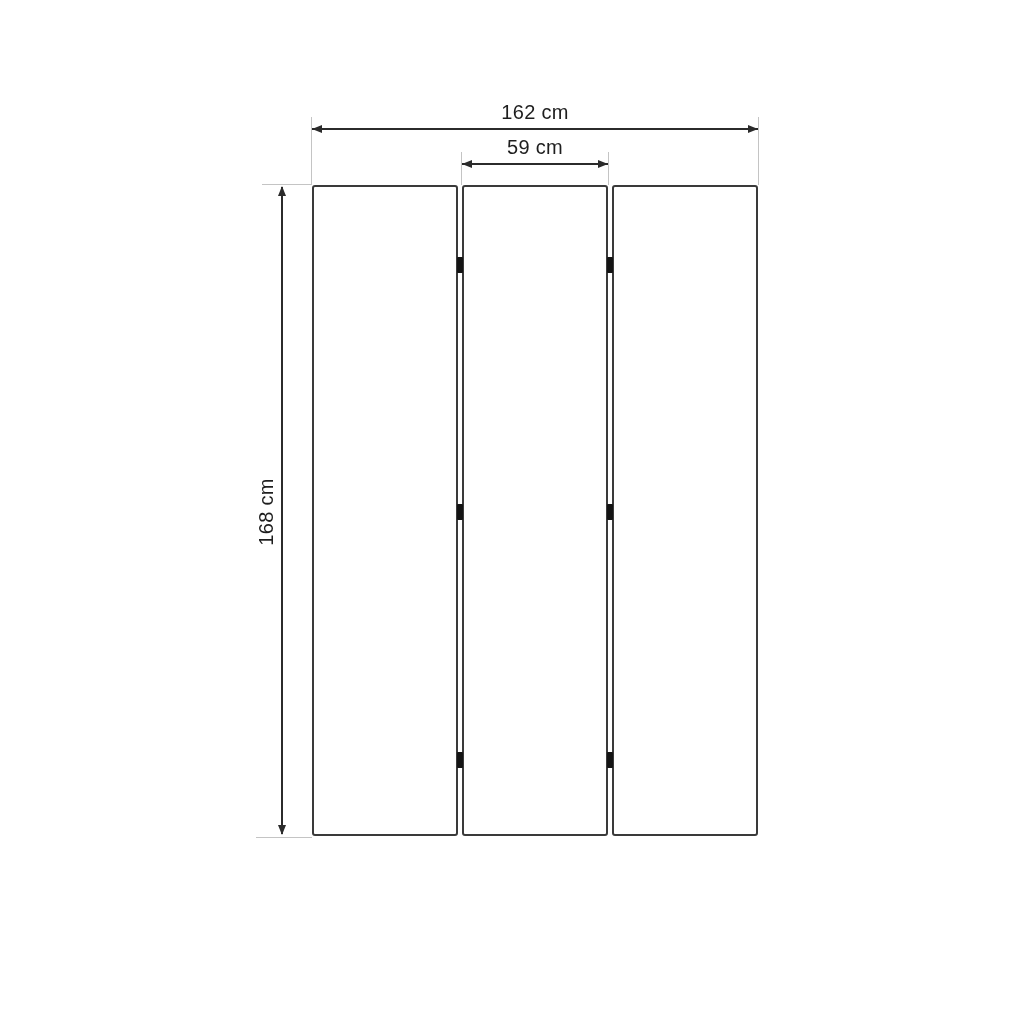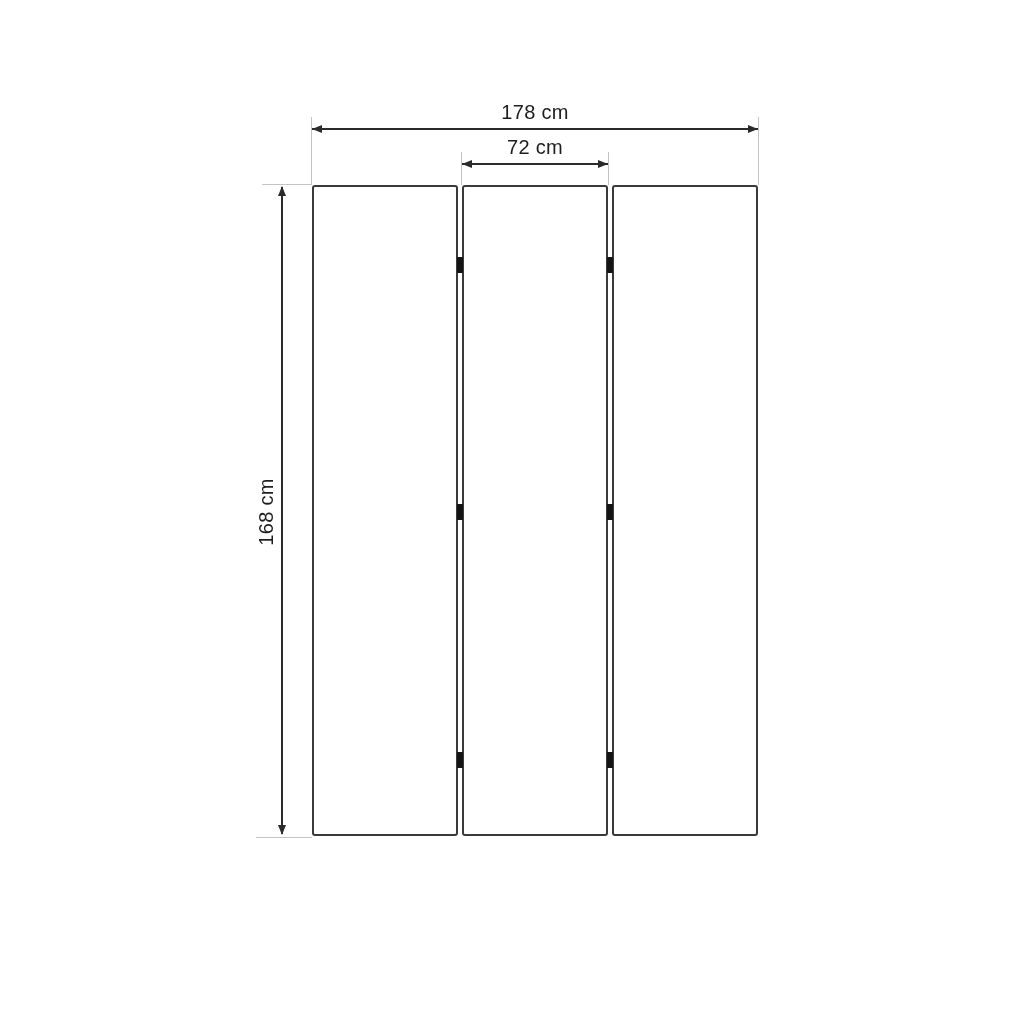--- a/index.html
+++ b/index.html
@@ -75,28 +75,28 @@
   <div class="panel panel-2"></div>
   <div class="panel panel-3"></div>
 
   <div class="hinge hx1 hy1"></div>
   <div class="hinge hx1 hy2"></div>
   <div class="hinge hx1 hy3"></div>
   <div class="hinge hx2 hy1"></div>
   <div class="hinge hx2 hy2"></div>
   <div class="hinge hx2 hy3"></div>
 
-  <div class="dim-label label-total">178 cm</div>
+  <div class="dim-label label-total">162 cm</div>
   <div class="dim-line-h" style="left:312px;top:128px;width:446px;"></div>
   <div class="arr arr-left" style="left:312px;top:125px;"></div>
   <div class="arr arr-right" style="left:748px;top:125px;"></div>
   <div class="ext-line-v" style="left:311px;top:117px;height:68px;"></div>
   <div class="ext-line-v" style="left:758px;top:117px;height:68px;"></div>
 
-  <div class="dim-label label-panel">72 cm</div>
+  <div class="dim-label label-panel">59 cm</div>
   <div class="dim-line-h" style="left:462px;top:163px;width:146px;"></div>
   <div class="arr arr-left" style="left:462px;top:160px;"></div>
   <div class="arr arr-right" style="left:598px;top:160px;"></div>
   <div class="ext-line-v" style="left:461px;top:152px;height:33px;"></div>
   <div class="ext-line-v" style="left:608px;top:152px;height:33px;"></div>
 
   <div class="dim-label label-height">168 cm</div>
   <div class="dim-line-v" style="left:281px;top:187px;height:647px;"></div>
   <div class="arr arr-up" style="left:278px;top:186px;"></div>
   <div class="arr arr-down" style="left:278px;top:825px;"></div>

